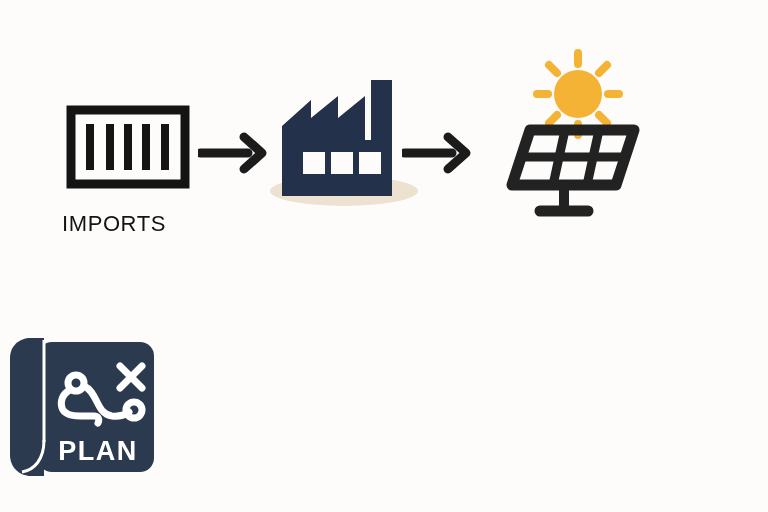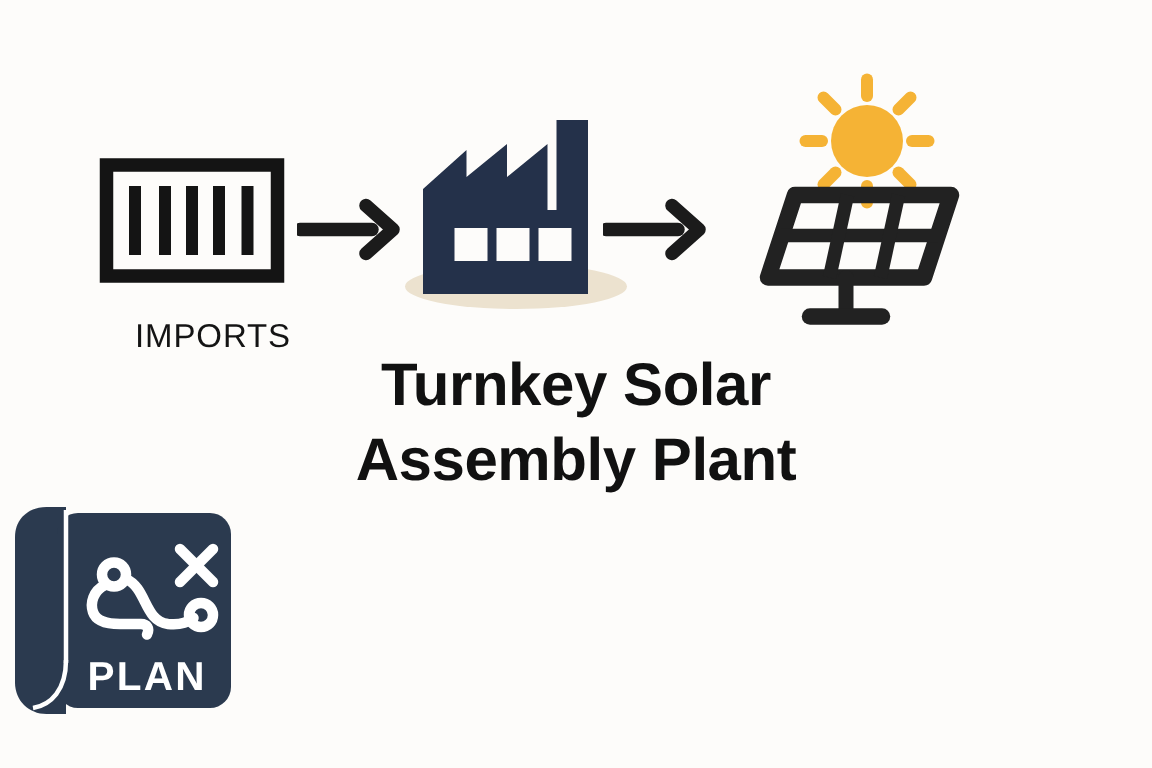--- a/index.html
+++ b/index.html
@@ -29,21 +29,21 @@
     width: 768px;
     height: 270px;
   }
 
   
   .node-imports {
     position: absolute;
     left: 62px;
     top: 105px;
     width: 132px;
-    text-align: right;
+    text-align: left;
   }
   .container-icon {
     width: 124px;
     height: 84px;
     margin: 0 auto;
     display: block;
   }
   .imports-label {
     margin-top: 22px;
     font-size: 22px;
@@ -199,24 +199,20 @@
 
         <g>
           <line x1="82" y1="145" x2="82" y2="168" stroke="#222222" stroke-width="10" stroke-linecap="round"></line>
           <line x1="58" y1="171" x2="106" y2="171" stroke="#222222" stroke-width="11" stroke-linecap="round"></line>
         </g>
       </svg>
     </div>
 
   </div>
 
-  <div class="title-block">
-    <div class="title-line">Turnkey Solar</div>
-    <div class="title-line">Assembly Plant</div>
-  </div>
 
   <div class="plan-wrap">
     <svg class="plan-icon" viewBox="0 0 162 142" aria-hidden="true">
 
       <path d="M10 22 C10 10 19 2 31 2 L44 2 L44 140 L31 140 C19 140 10 131 10 119 Z" fill="#2b3a4f"></path>
 
       <rect x="38" y="6" width="116" height="130" rx="14" fill="#2b3a4f"></rect>
 
       <path d="M44 104 C44 124 34 134 22 136" fill="none" stroke="#ffffff" stroke-width="3"></path>
       <line x1="44" y1="4" x2="44" y2="106" stroke="#ffffff" stroke-width="3"></line>

